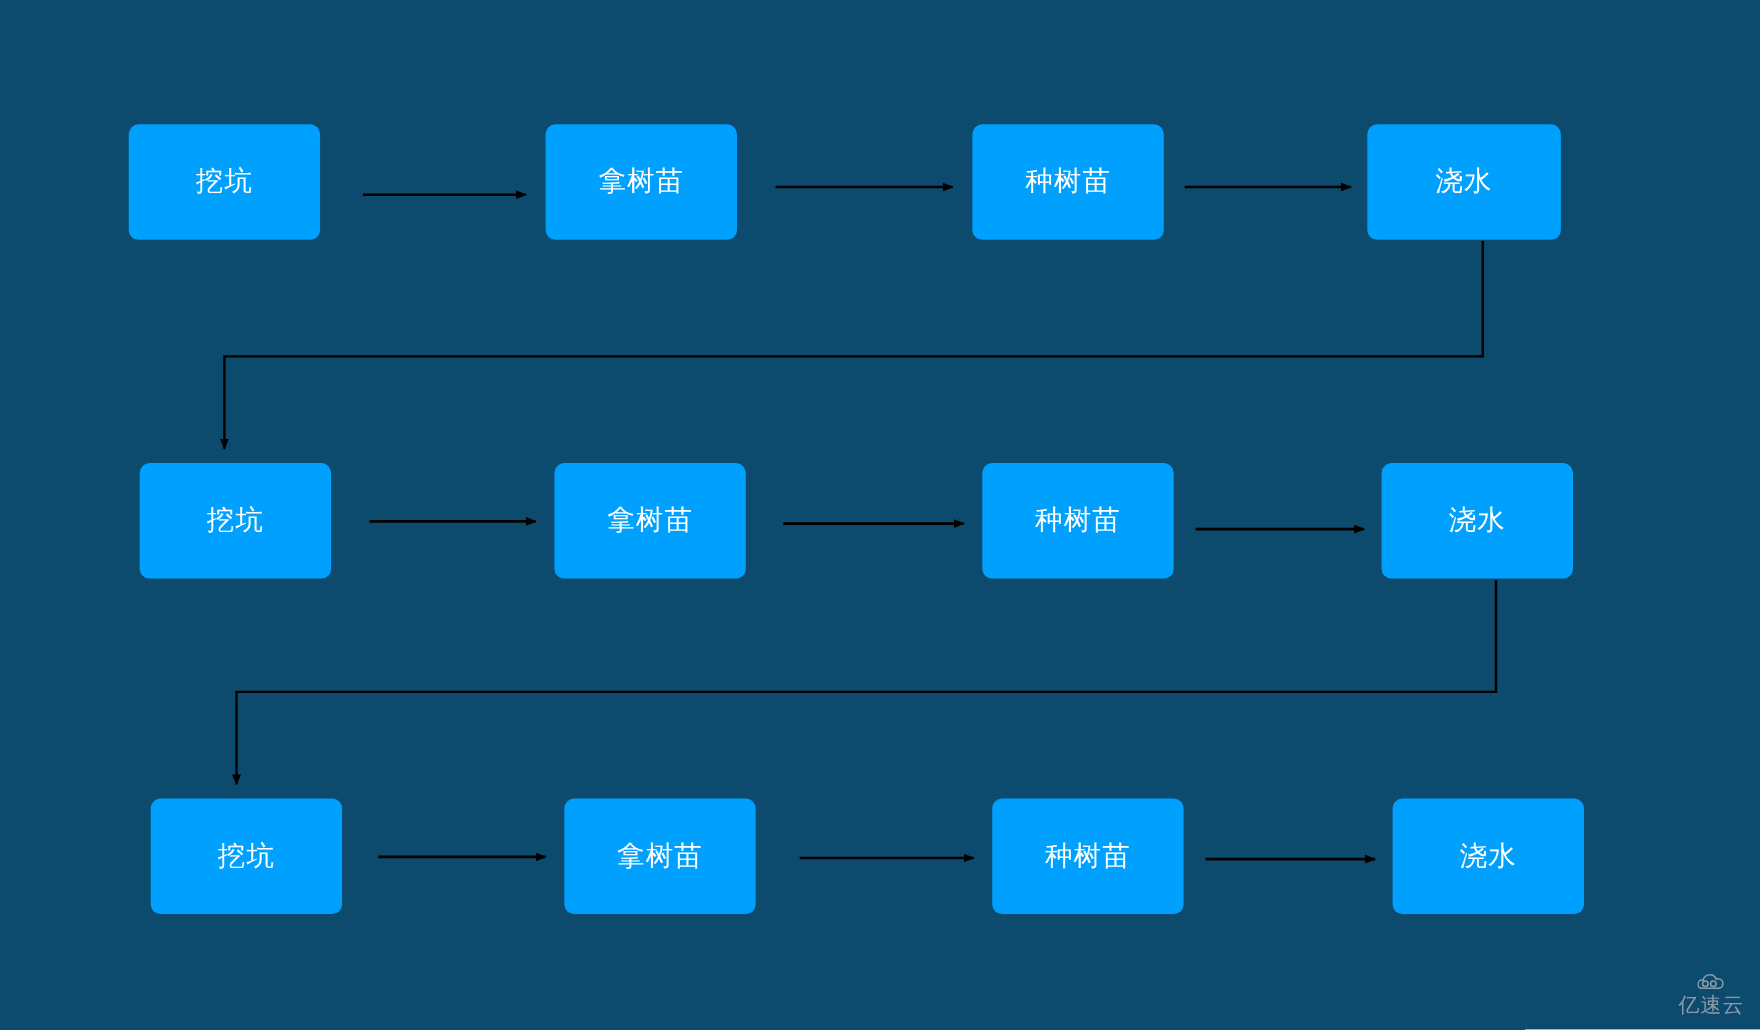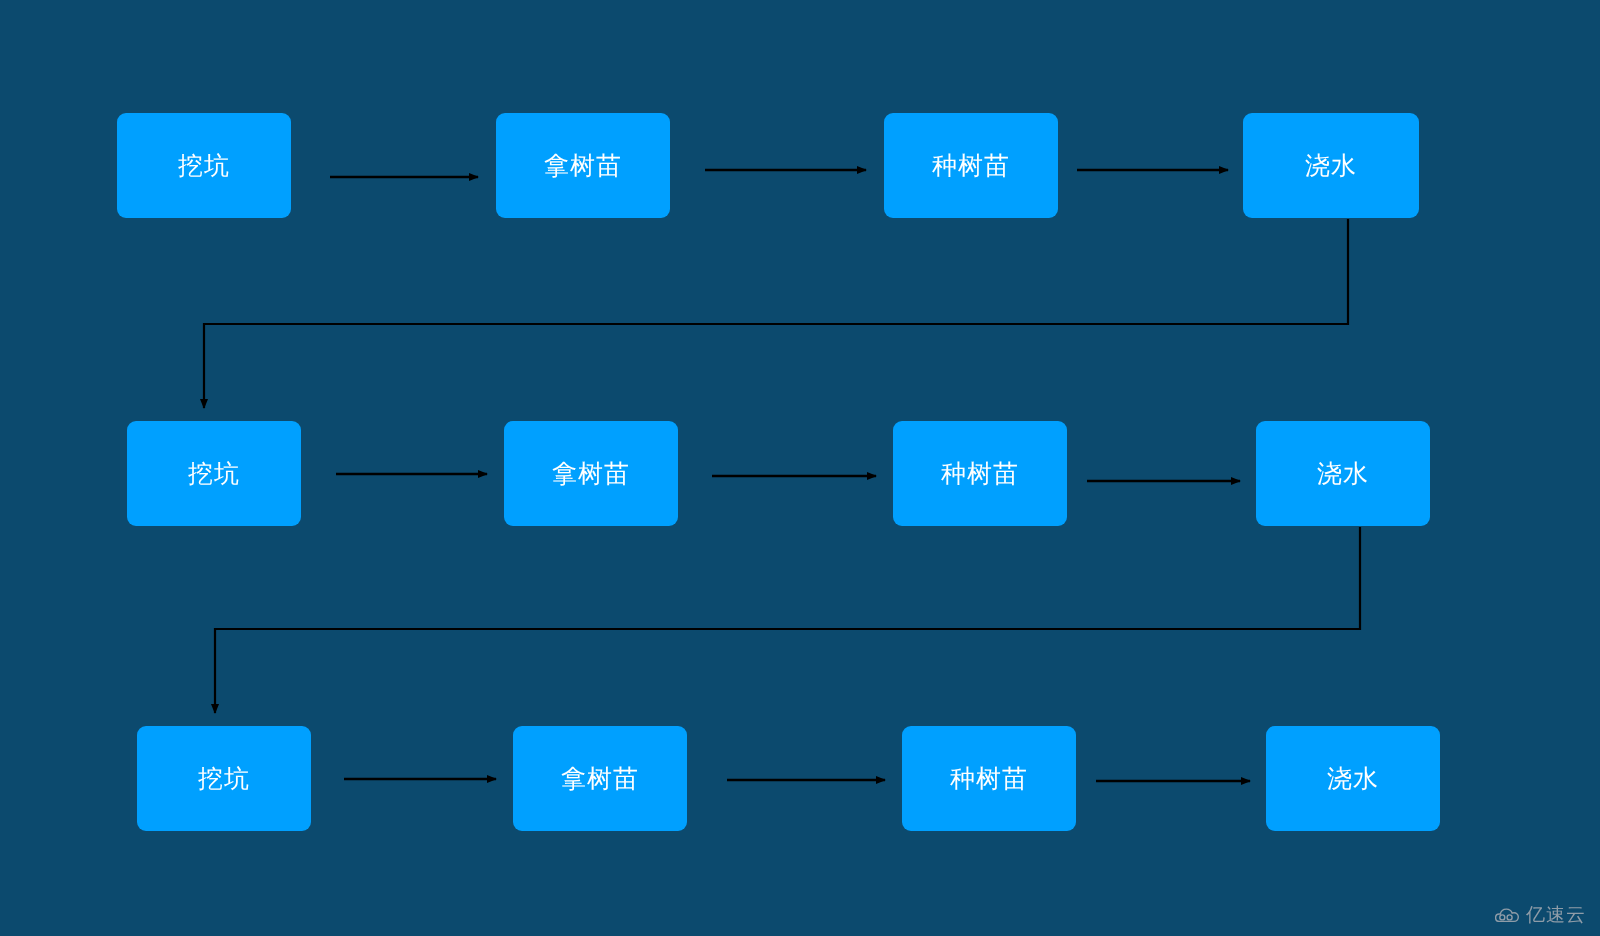--- a/index.html
+++ b/index.html
@@ -45,20 +45,21 @@
     white-space: nowrap;
   }
   #watermark {
     position: absolute;
     right: 14px;
     bottom: 12px;
     display: flex;
     align-items: center;
     gap: 5px;
     opacity: 0.92;
+    flex-direction: column;
   }
   #watermark .wm-text {
     font-size: 19px;
     color: #9aa3ad;
     letter-spacing: 1px;
     line-height: 1;
   }
   #watermark .wm-icon {
     display: block;
     line-height: 0;

